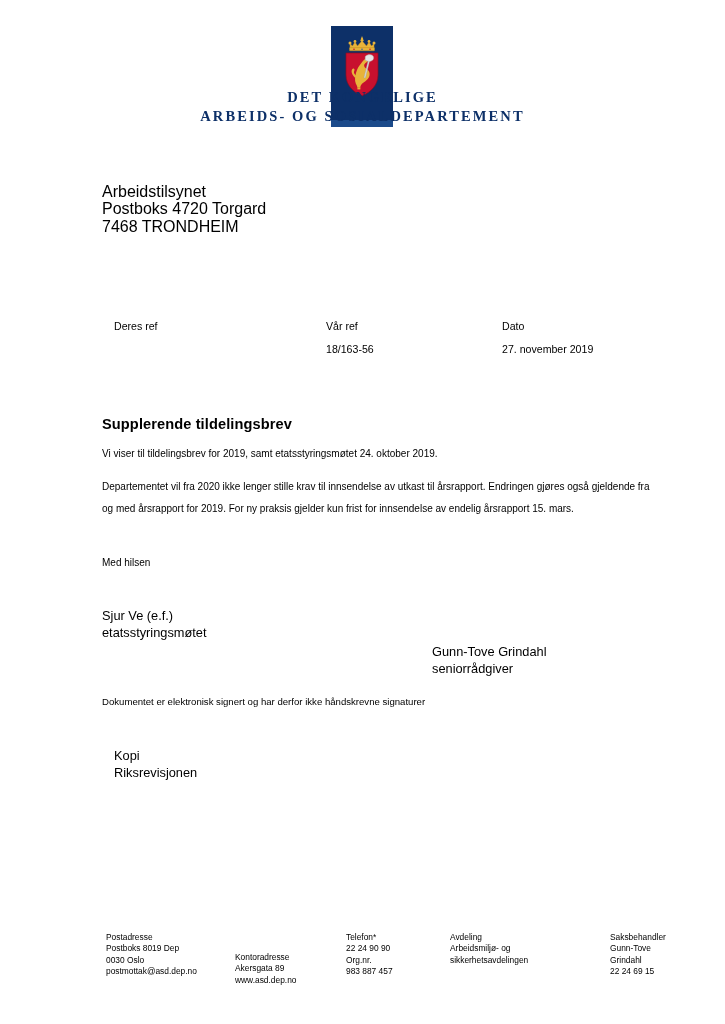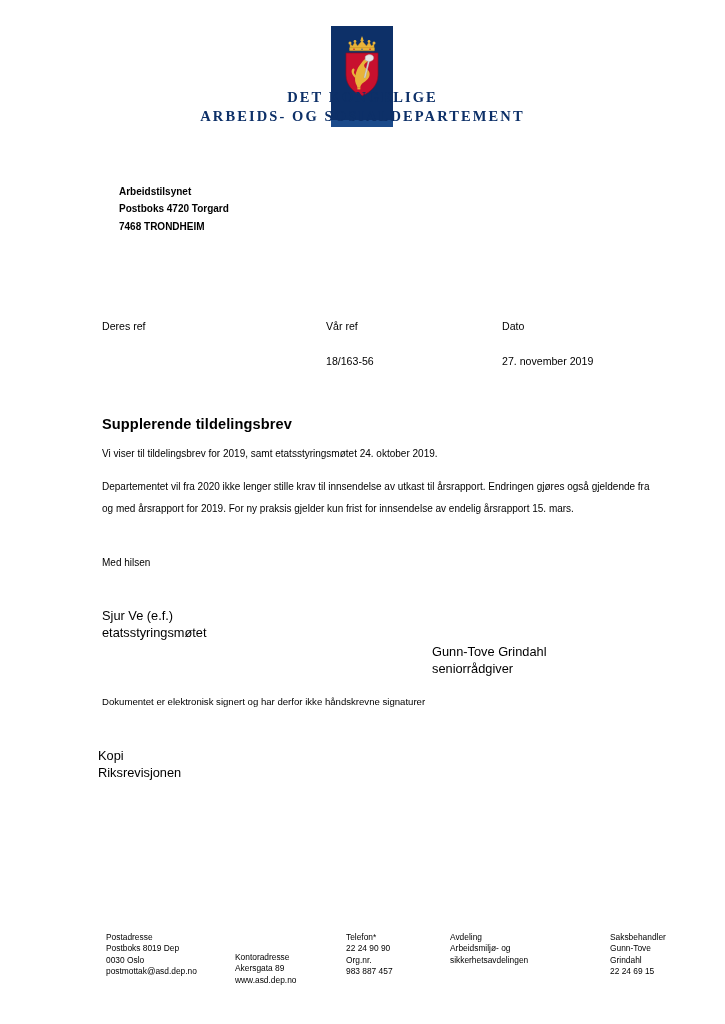--- a/index.html
+++ b/index.html
@@ -66,44 +66,43 @@
     letter-spacing: 2.1px;
   }
   .wordmark .line2 {
     font-size: 14.5px;
     letter-spacing: 2.1px;
   }
 
   
   .addressee {
     position: absolute;
-    left: 119px;
+    left: 102px;
     top: 183px;
-    font-size: 10px;
+    font-size: 16px;
     line-height: 17.3px;
-    font-weight: bold;
   }
 
   .refrow {
     position: absolute;
     left: 102px;
     top: 317px;
     width: 530px;
     font-size: 10.6px;
     line-height: 19px;
   }
   .refcol {
     position: absolute;
     top: 0;
   }
-  .refcol.c1 { left: 0; }
+  .refcol.c1 { left: 12px; }
   .refcol.c2 { left: 224px; }
   .refcol.c3 { left: 400px; }
   .ref-label { display: block; }
-  .ref-value { display: block; margin-top: 16px; }
+  .ref-value { display: block; margin-top: 4px; }
 
   .doc-title {
     position: absolute;
     left: 102px;
     top: 416px;
     font-size: 14.6px;
     font-weight: bold;
     letter-spacing: 0.1px;
   }
 
@@ -136,21 +135,21 @@
   .edoc-note {
     position: absolute;
     left: 102px;
     top: 695px;
     font-size: 9.6px;
     line-height: 14px;
   }
 
   .copy-block {
     position: absolute;
-    left: 98px;
+    left: 114px;
     top: 747px;
     font-size: 12.8px;
     line-height: 17.3px;
   }
 
   
   .footer {
     position: absolute;
     left: 106px;
     top: 932px;

